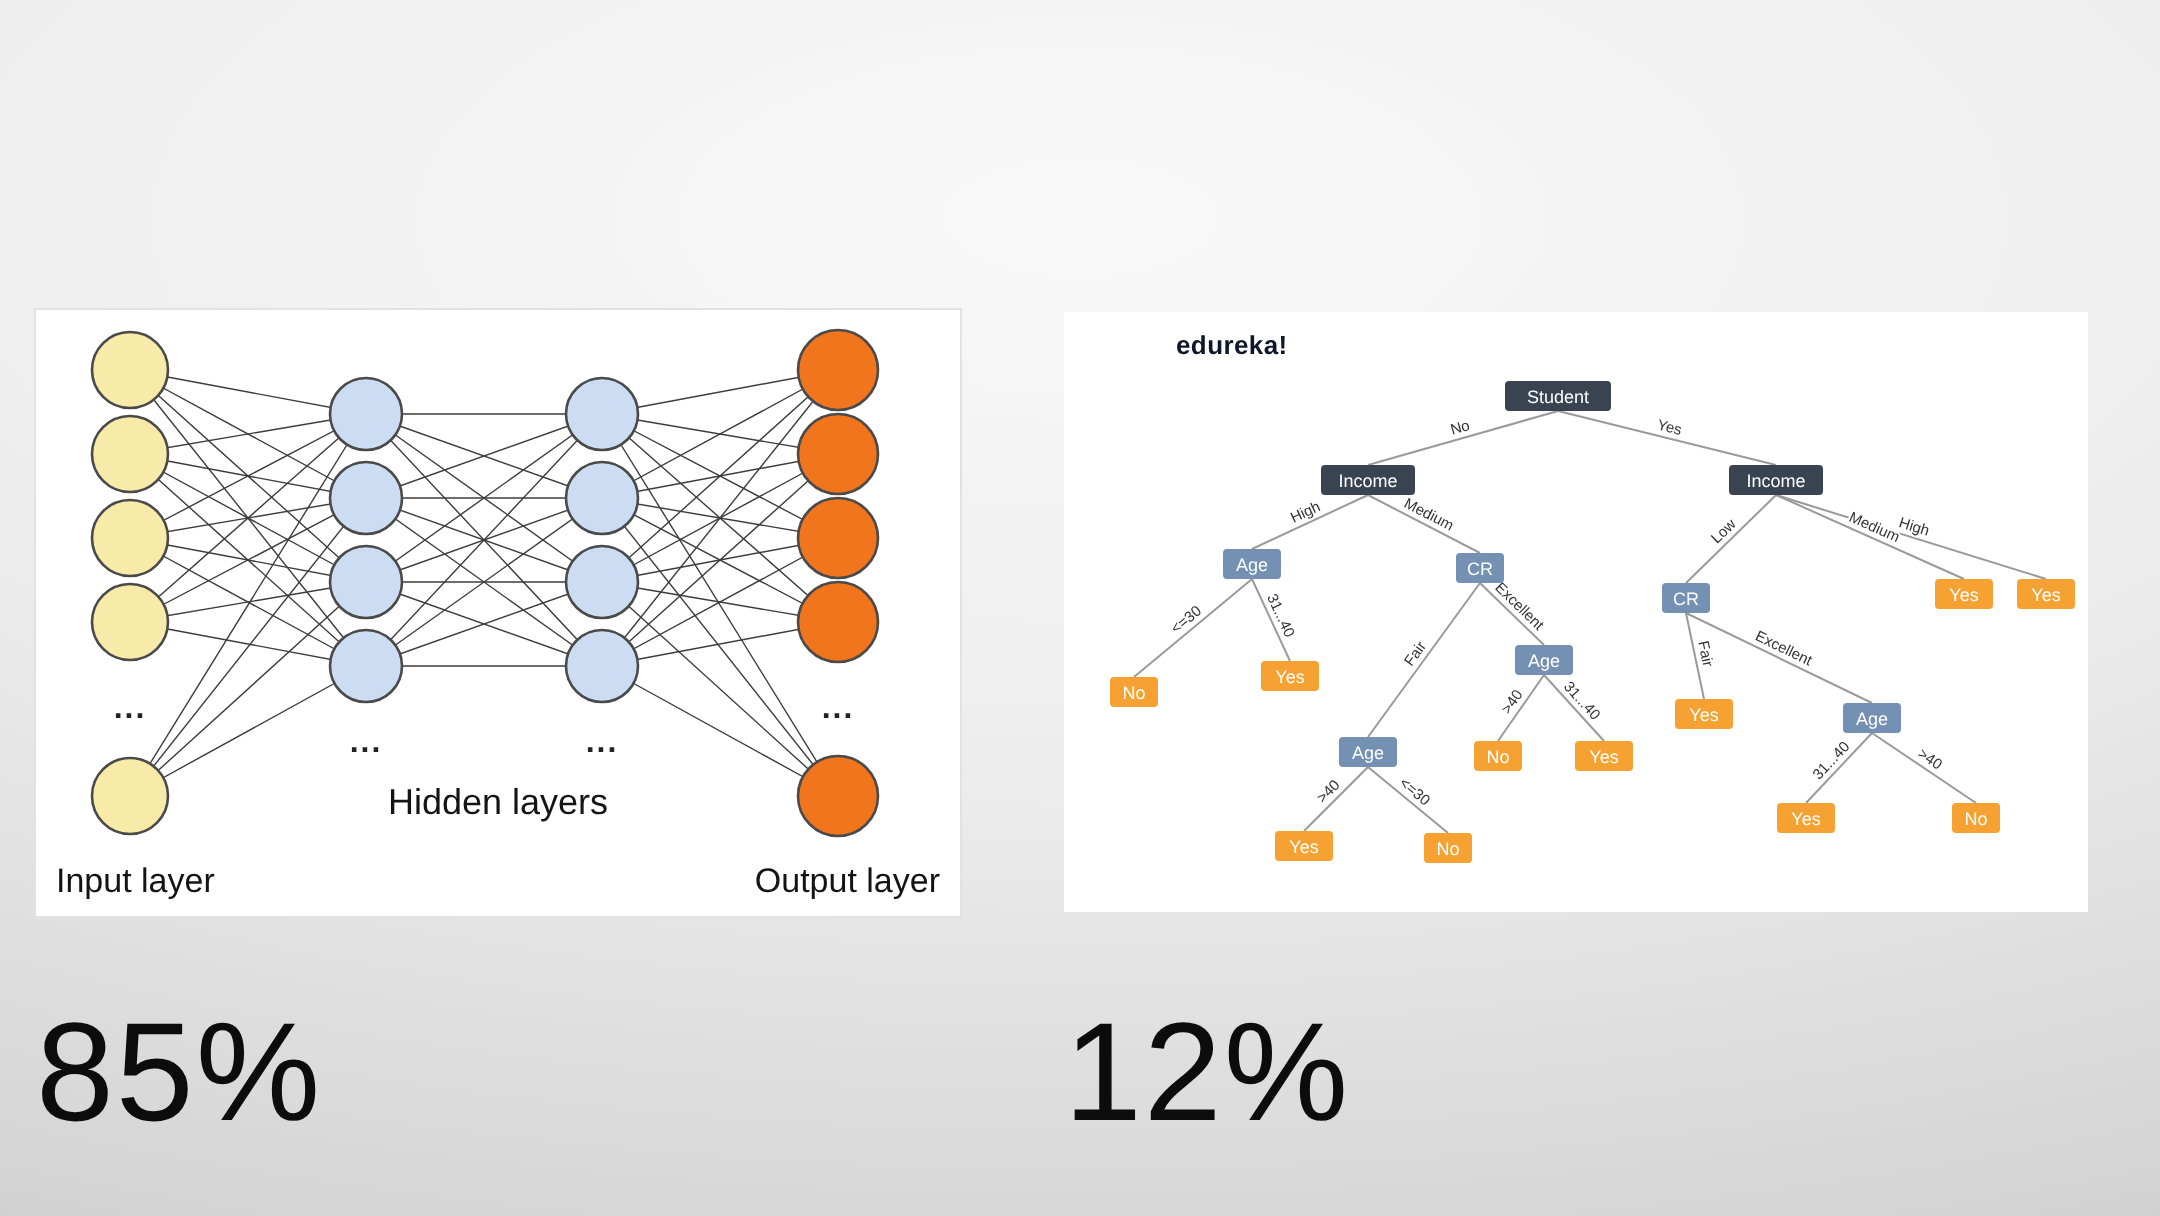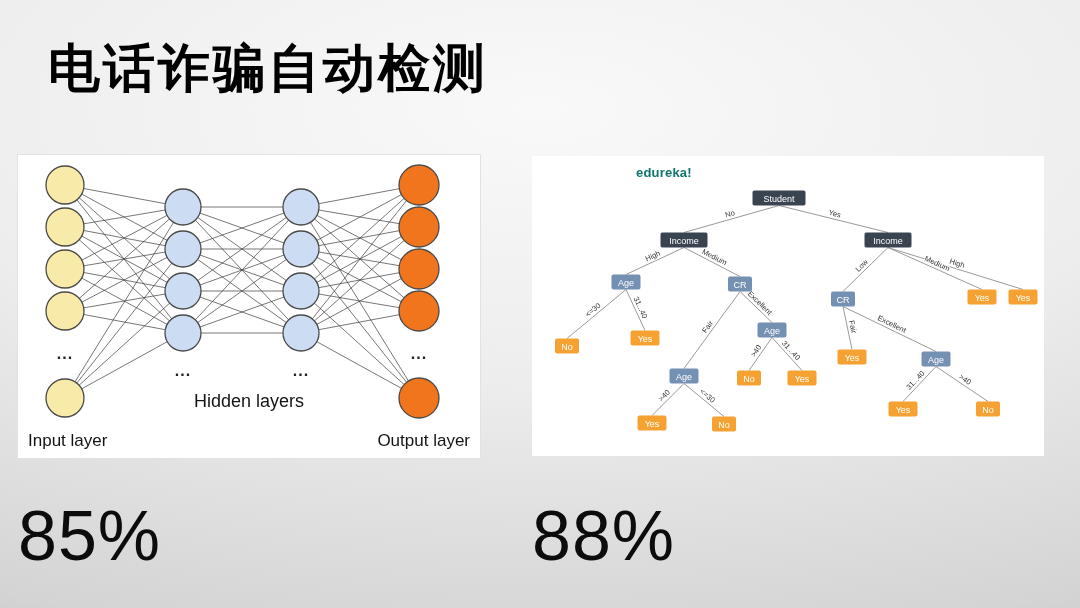--- a/index.html
+++ b/index.html
@@ -9,31 +9,30 @@
     font-family:"Liberation Sans","DejaVu Sans",sans-serif;
   }
   .title{
     position:absolute;left:48px;top:34px;font-size:52px;font-weight:700;color:#000;
     letter-spacing:3px;white-space:nowrap;
   }
   .panel{position:absolute;background:#ffffff;}
   .panel.nn{left:18px;top:155px;width:462px;height:303px;box-shadow:0 0 0 1px #e2e2e2;}
   .panel.tree{left:532px;top:156px;width:512px;height:300px;}
   .panel svg{position:absolute;left:0;top:0;display:block;}
-  .logo{position:absolute;left:56px;top:9px;font-size:13px;font-weight:700;color:#0f766e;letter-spacing:0.2px;margin-left:48px;}
+  .logo{position:absolute;left:56px;top:9px;font-size:13px;font-weight:700;color:#0f172a;letter-spacing:0.2px;}
   .pct{position:absolute;top:496px;font-size:70px;color:#0c0c0c;text-align:left;letter-spacing:1px;}
   .pct.left{left:18px;width:462px;}
   .pct.right{left:532px;width:512px;}
 </style>
 </head>
 <body>
 
 <div class="slide">
 
-  <div class="title">电话诈骗自动检测</div>
 
   <div class="panel nn">
     <svg id="nn-svg" width="462" height="303" viewBox="0 0 462 303">
         <line x1="47" y1="30" x2="165" y2="52" stroke="#3c3c3c" stroke-width="0.7"></line>
         <line x1="47" y1="30" x2="165" y2="94" stroke="#3c3c3c" stroke-width="0.7"></line>
         <line x1="47" y1="30" x2="165" y2="136" stroke="#3c3c3c" stroke-width="0.7"></line>
         <line x1="47" y1="30" x2="165" y2="178" stroke="#3c3c3c" stroke-width="0.7"></line>
         <line x1="47" y1="72" x2="165" y2="52" stroke="#3c3c3c" stroke-width="0.7"></line>
         <line x1="47" y1="72" x2="165" y2="94" stroke="#3c3c3c" stroke-width="0.7"></line>
         <line x1="47" y1="72" x2="165" y2="136" stroke="#3c3c3c" stroke-width="0.7"></line>
@@ -192,15 +191,15 @@
         <rect x="444" y="245.5" width="24" height="15" rx="2" fill="#f6a233"></rect>
         <text x="456" y="256.5" text-anchor="middle" font-size="9" fill="#ffffff">No</text>
         <rect x="435.5" y="133.5" width="29" height="15" rx="2" fill="#f6a233"></rect>
         <text x="450" y="144.5" text-anchor="middle" font-size="9" fill="#ffffff">Yes</text>
         <rect x="476.5" y="133.5" width="29" height="15" rx="2" fill="#f6a233"></rect>
         <text x="491" y="144.5" text-anchor="middle" font-size="9" fill="#ffffff">Yes</text>
       </svg>
   </div>
 
   <div class="pct left">85%</div>
-  <div class="pct right">88%</div>
+  <div class="pct right">12%</div>
 
 </div>
 
 </body></html>

